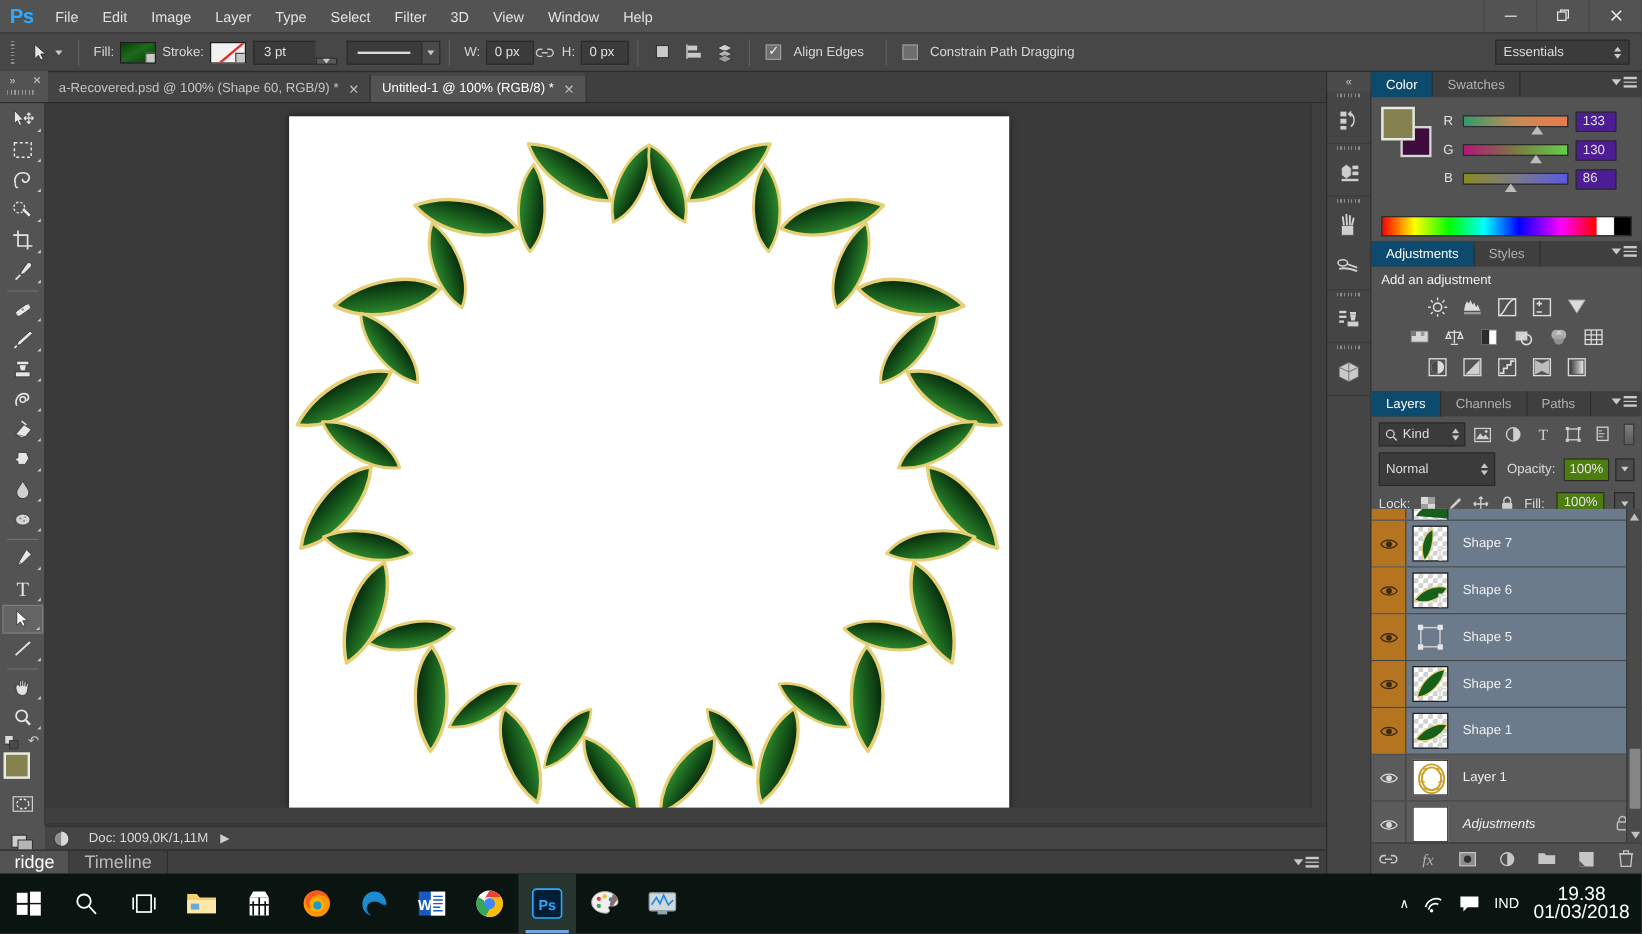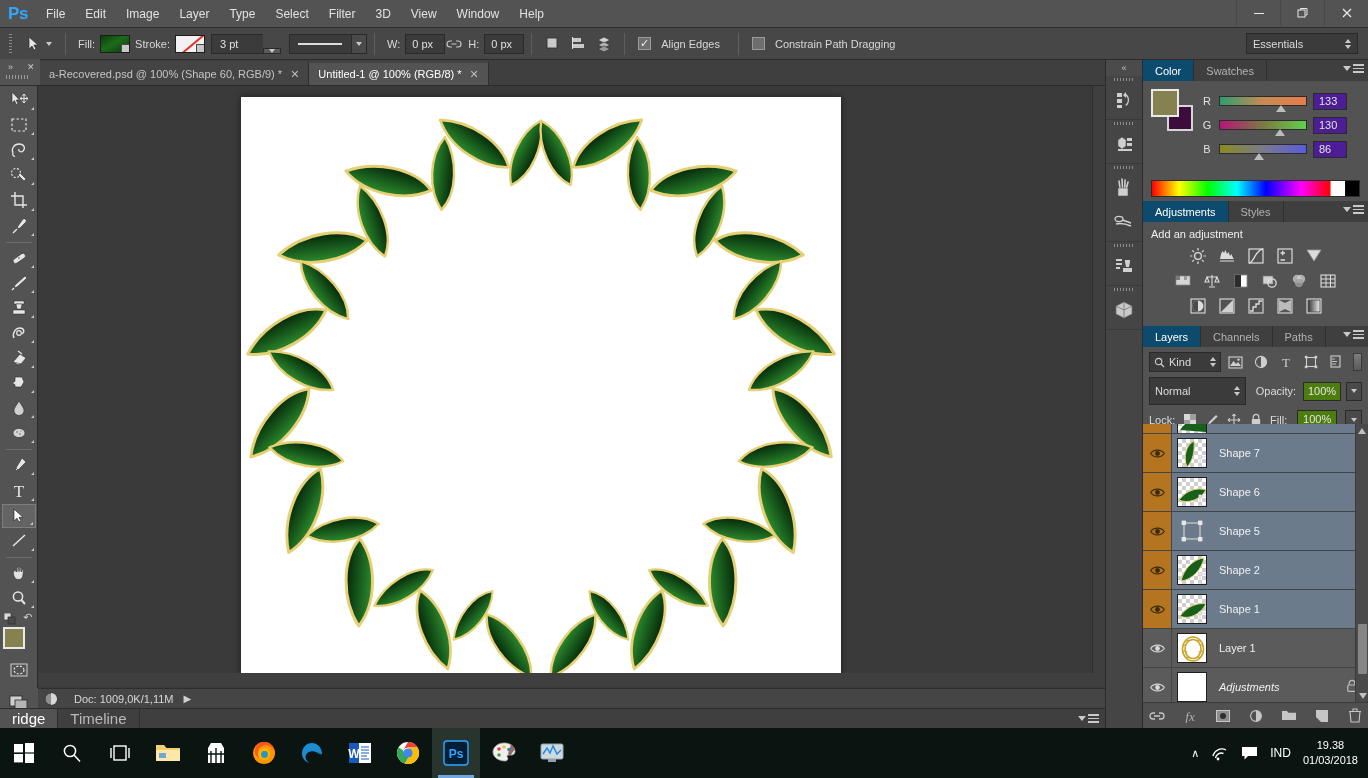--- a/index.html
+++ b/index.html
@@ -354,21 +354,21 @@
   }
   .tb-item.active { background:#27352e; }
   .tb-item.active::after {
     content:""; position:absolute; bottom:0; left:6px; right:6px; height:3px; background:#6fa8dc;
   }
   .tray {
     margin-left:auto; display:flex; align-items:center; gap: 12px; padding-right: 10px; height:50px;
   }
   .tray-icon { color:#ffffff; display:flex; align-items:center; }
   .tray-lang { color:#ffffff; font-size:12px; }
-  .tray-clock { color:#ffffff; font-size:11px; line-height:15px; text-align:center; }
+  .tray-clock { color:#ffffff; font-size:16px; line-height:15px; text-align:center; }
 </style>
 </head>
 <body>
 
 <div class="app">
 
   <div class="menubar">
     <div class="ps-logo">Ps</div>
     <div class="menu-item">File</div>
     <div class="menu-item">Edit</div>

